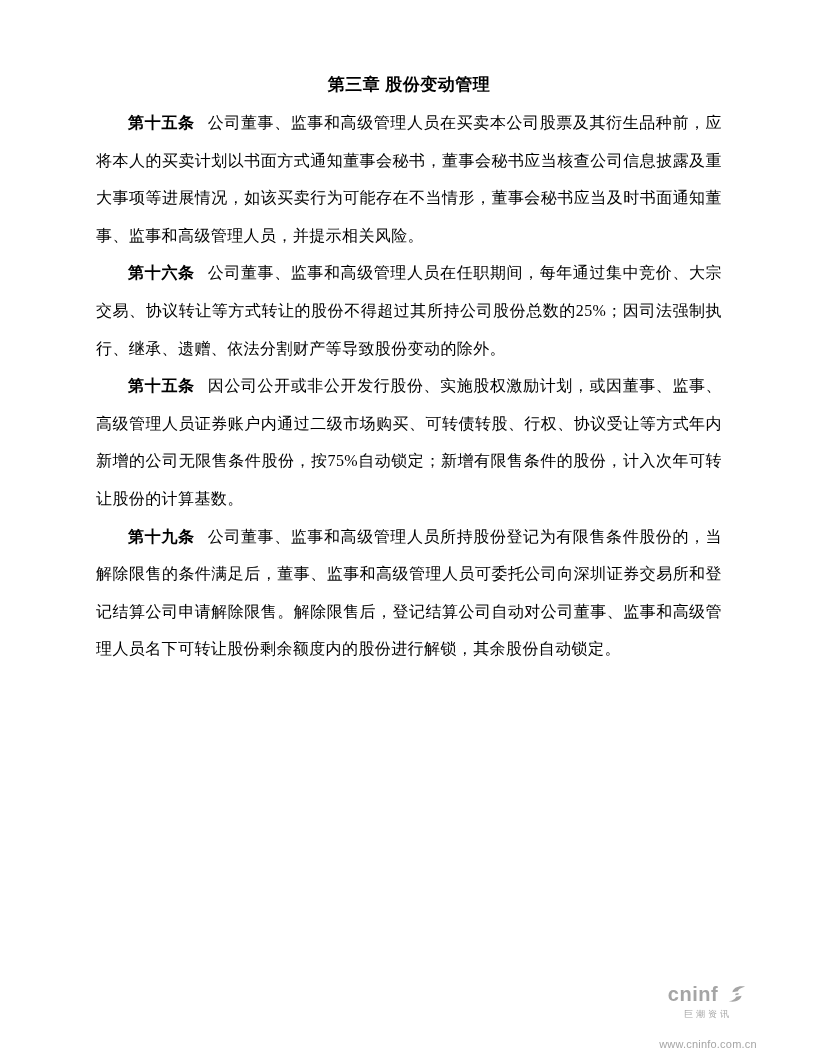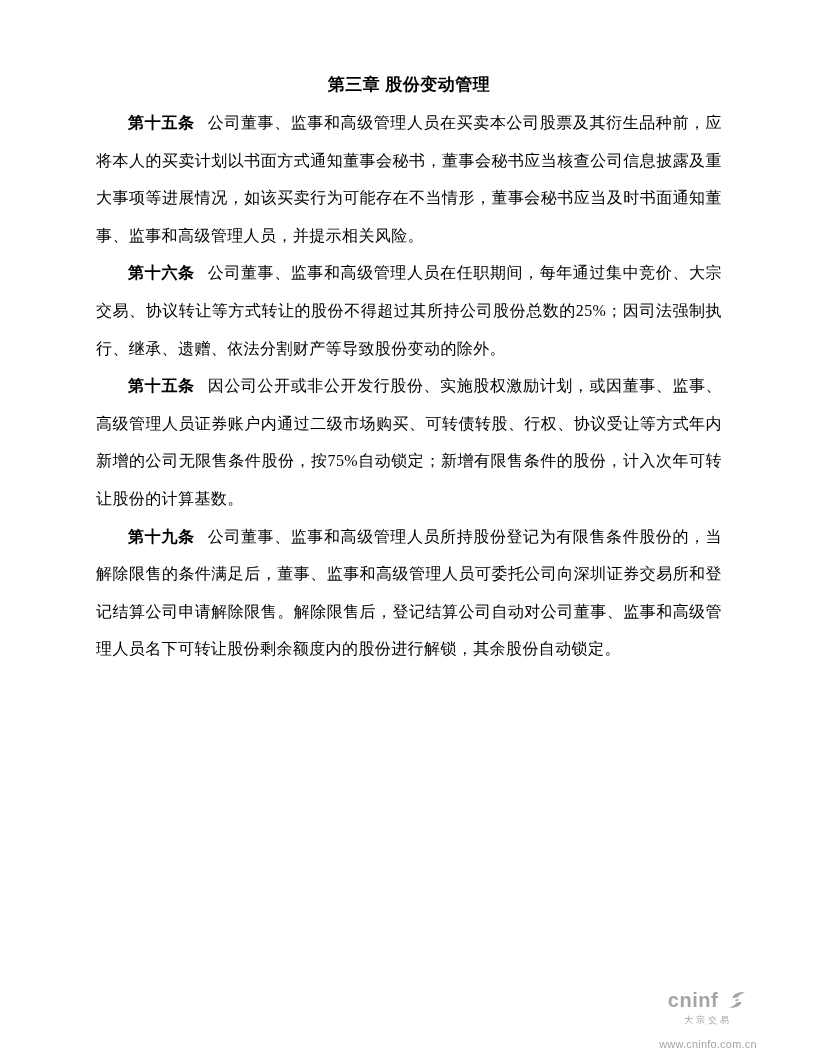--- a/index.html
+++ b/index.html
@@ -60,21 +60,21 @@
     font-weight: bold;
     letter-spacing: 0.5px;
   }
   .cninfo-logo .brand-cn {
     font-size: 9px;
     letter-spacing: 3px;
     margin-top: 1px;
   }
   .cninfo-logo .brand-url {
     font-size: 11px;
-    margin-top: 12px;
+    margin-top: 18px;
     letter-spacing: 0.2px;
   }
 </style>
 </head>
 <body>
 
 <div class="page-content">
   <div class="doc-title">第三章 股份变动管理</div>
   <div class="doc-body">
   <p><span class="term">第十五条</span><span class="ptext">公司董事、监事和高级管理人员在买卖本公司股票及其衍生品种前，应将本人的买卖计划以书面方式通知董事会秘书，董事会秘书应当核查公司信息披露及重大事项等进展情况，如该买卖行为可能存在不当情形，董事会秘书应当及时书面通知董事、监事和高级管理人员，并提示相关风险。</span></p>
@@ -96,15 +96,15 @@
   <div class="brand-row">
     <span class="brand">cninf</span>
     <span>
       <svg width="22" height="22" viewBox="0 0 24 24" aria-hidden="true">
         <path d="M21 4 C14 2.5 8 5 7 10 L13 9 C13.5 6.5 17 4.8 21 4 Z" fill="#a5a5a5"></path>
         <path d="M3 20 C10 21.5 16 19 17 14 L11 15 C10.5 17.5 7 19.2 3 20 Z" fill="#a5a5a5"></path>
         <path d="M10.5 11.5 L14 10.9 L13.5 12.7 L10 13.3 Z" fill="#a5a5a5"></path>
       </svg>
     </span>
   </div>
-  <div class="brand-cn">大宗交易</div>
+  <div class="brand-cn">巨潮资讯</div>
   <div class="brand-url">www.cninfo.com.cn</div>
 </div>
 
 </body></html>

